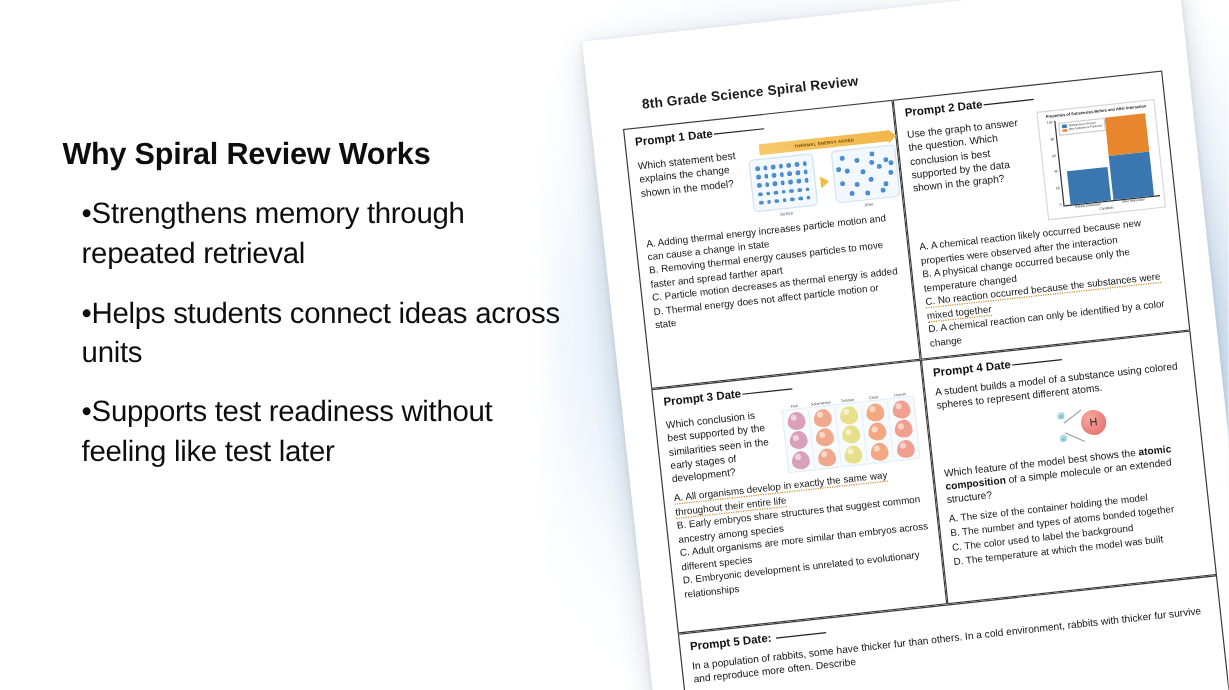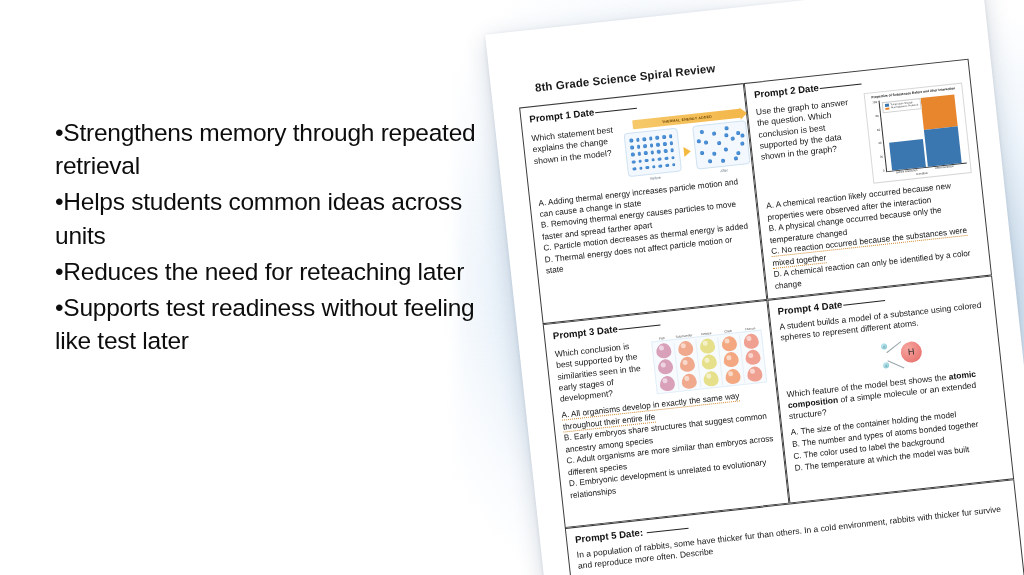--- a/index.html
+++ b/index.html
@@ -47,21 +47,21 @@
     font-weight: bold;
     letter-spacing: -0.2px;
     line-height: 1.30;
     margin: 0 0 1px 0;
   }
   .bullet-list { margin: 0; padding: 0; list-style: none; }
   .bullet-list li {
     font-size: 24.5px;
     line-height: 1.355;
     letter-spacing: -0.25px;
-    margin: 3px;
+    margin: 16px;
     text-indent: 0;
   }
 
   
   .paper-wrap {
     position: absolute;
     left: 516px;
     top: 6px;
     width: 500px;
     height: 600px;
@@ -329,24 +329,24 @@
   }
 </style>
 </head>
 <body>
 
 <div id="stage">
 
   <div class="glow"></div>
 
   <div class="left-copy">
+    <div class="left-title">Why Spiral Review Works</div>
     <ul class="bullet-list">
       <li>•Strengthens memory through repeated retrieval</li>
-      <li>•Helps students common ideas across units</li>
-      <li>•Reduces the need for reteaching later</li>
+      <li>•Helps students connect ideas across units</li>
       <li>•Supports test readiness without feeling like test later</li>
     </ul>
   </div>
 
   <div class="paper-wrap">
     <div class="paper">
 
       <div class="sheet-title">8th Grade Science Spiral Review</div>
 
       <div class="grid">

